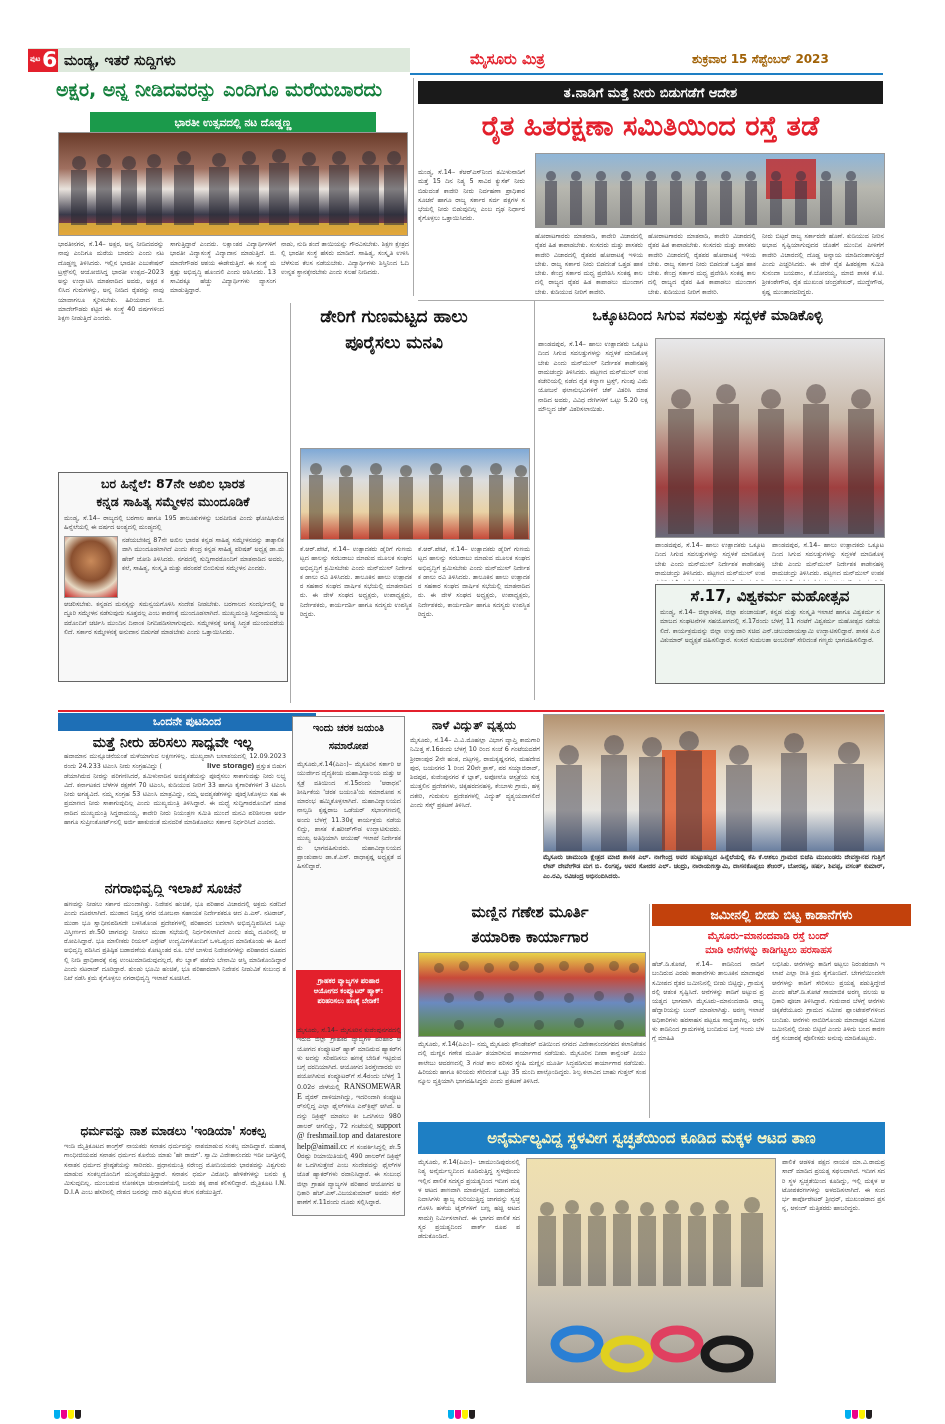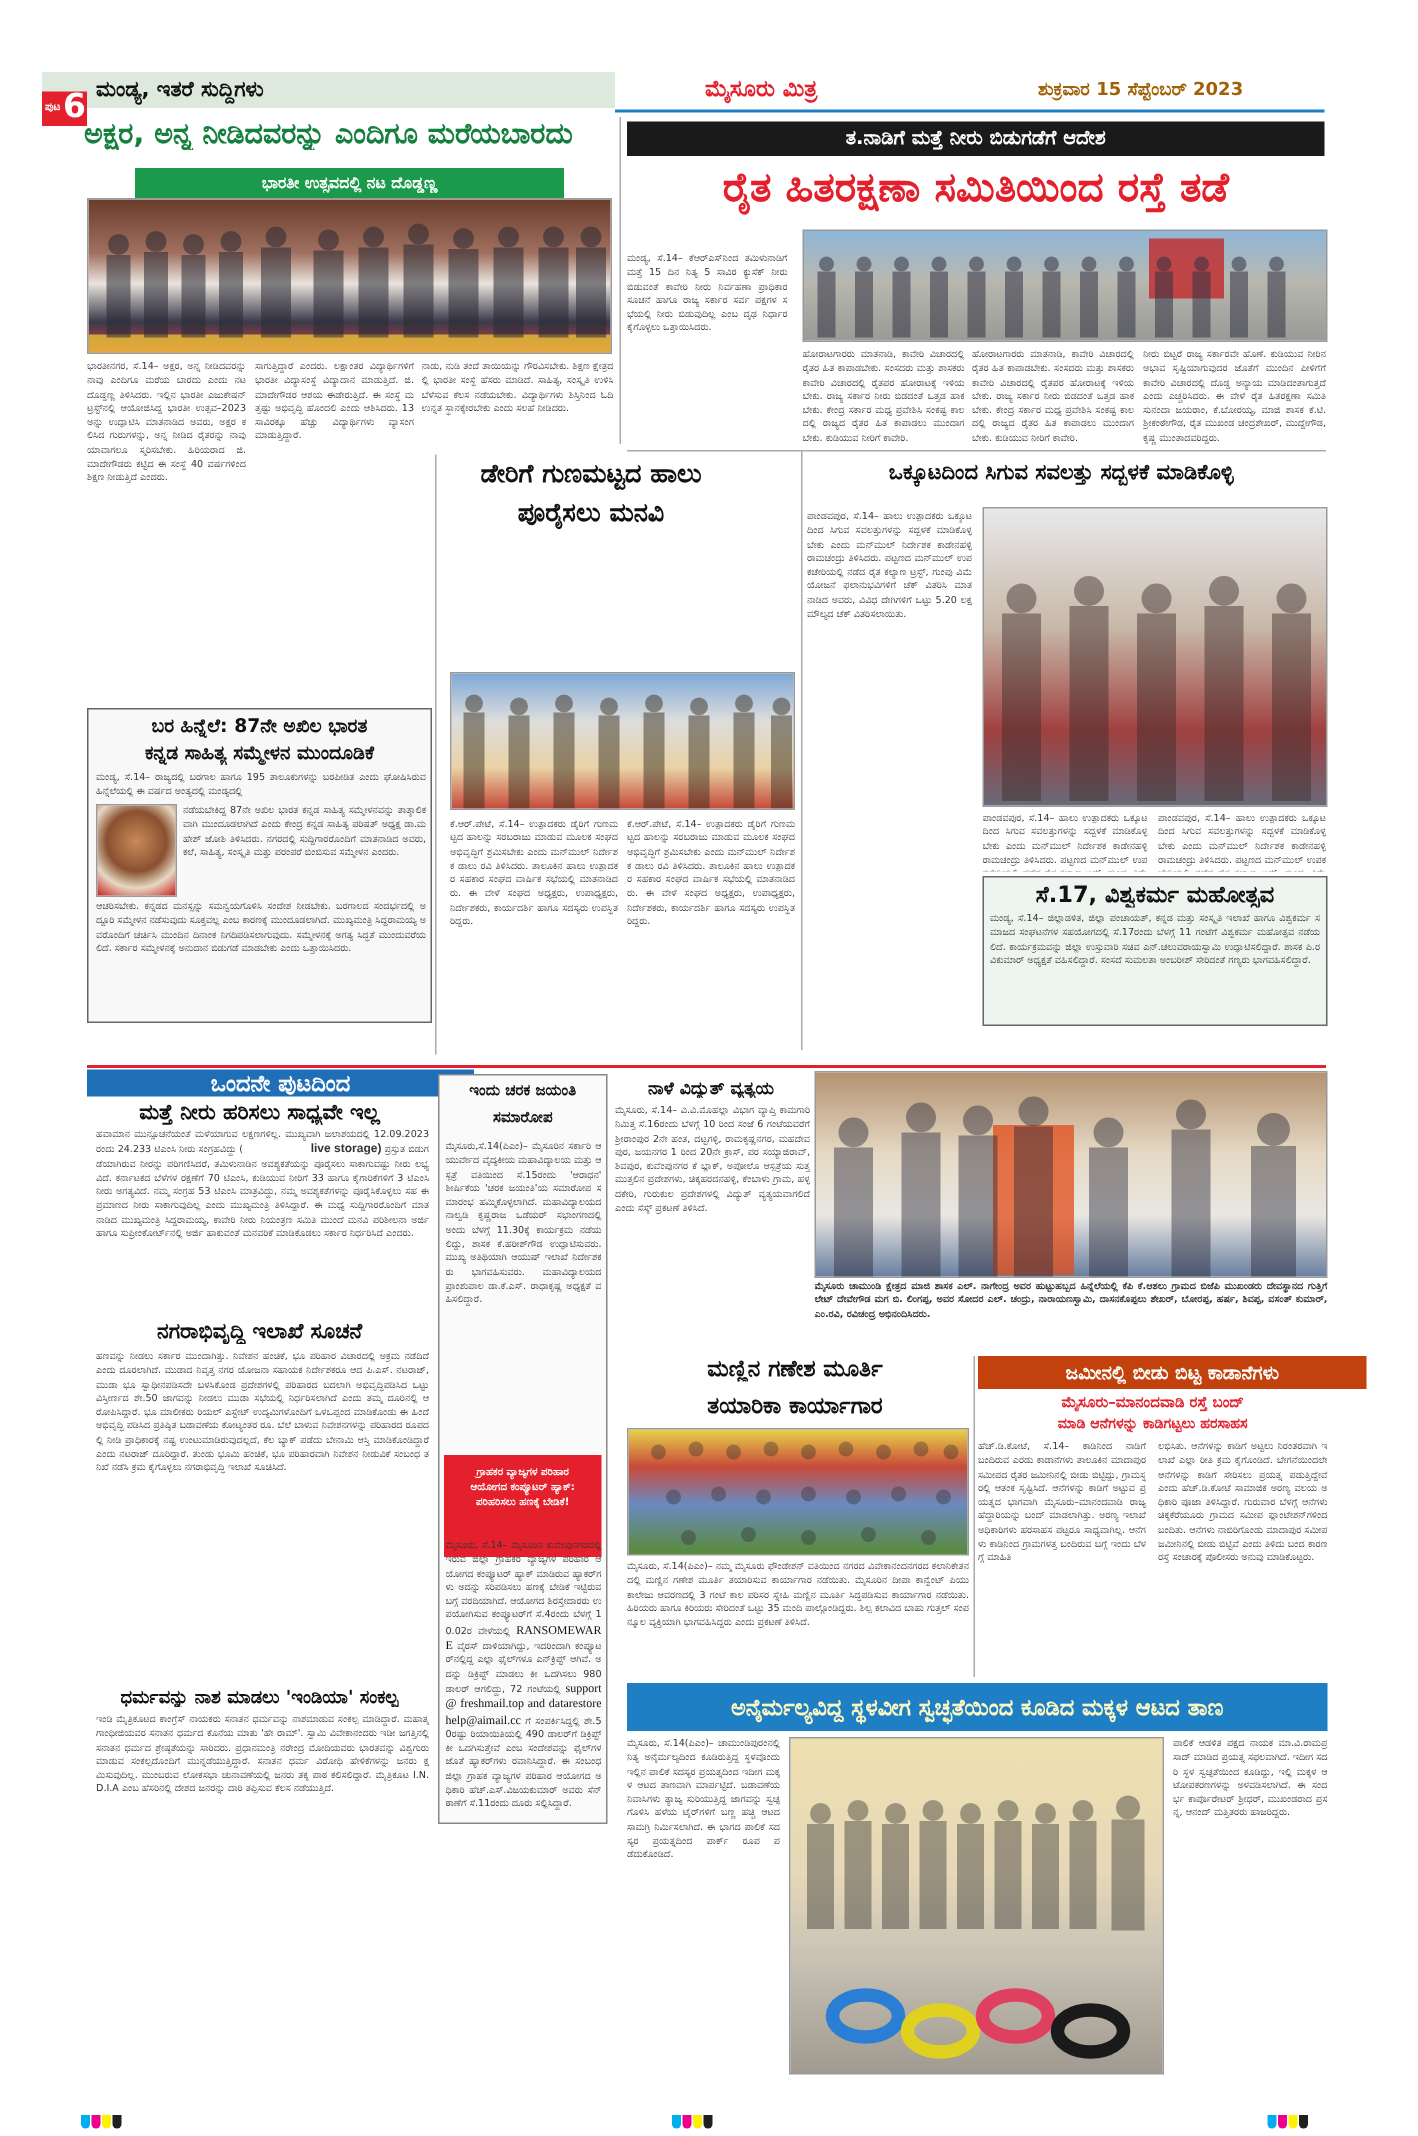--- a/index.html
+++ b/index.html
@@ -10,21 +10,21 @@
   .photo { overflow: hidden; border: 1px solid #999; }
   .hl { font-family: "DejaVu Sans", sans-serif; font-weight: bold; text-align: center; white-space: nowrap; overflow: hidden; }
   .rule { background: #aaa; }
   .box { border: 1px solid #666; }
   .mark { width: 6px; height: 9px; border-radius: 0 0 3px 3px; display: inline-block; margin-right: 1px; }
 </style>
 </head>
 <body>
 
 <div class="abs" style="left:28px;top:48px;width:382px;height:24px;background:#dde9dc;"></div>
-<div class="abs" style="left:28px;top:49px;width:30px;height:23px;background:#e3202c;color:#fff;margin-top:12px;">
+<div class="abs" style="left:28px;top:49px;width:30px;height:23px;background:#e3202c;color:#fff;">
   <span style="position:absolute;left:2px;top:6px;font-size:7px;font-weight:bold;">ಪುಟ</span>
   <span style="position:absolute;left:14px;top:-2px;font-size:22px;font-weight:bold;">6</span>
 </div>
 <div class="abs" style="left:64px;top:52px;font-size:14px;font-weight:bold;color:#111;white-space:nowrap;">ಮಂಡ್ಯ, ಇತರೆ ಸುದ್ದಿಗಳು</div>
 <div class="abs" style="left:470px;top:50px;font-size:15px;font-weight:bold;color:#e3202c;white-space:nowrap;">ಮೈಸೂರು ಮಿತ್ರ</div>
 <div class="abs" style="left:692px;top:52px;font-size:12px;font-weight:bold;color:#a16207;white-space:nowrap;text-align:right;">ಶುಕ್ರವಾರ 15 ಸೆಪ್ಟೆಂಬರ್ 2023</div>
 <div class="abs" style="left:410px;top:73px;width:473px;height:2px;background:#1e7fc4;"></div>
 
 <div class="abs hl" style="left:28px;top:78px;width:382px;font-size:19px;color:#15803d;">ಅಕ್ಷರ, ಅನ್ನ ನೀಡಿದವರನ್ನು ಎಂದಿಗೂ ಮರೆಯಬಾರದು</div>
 <div class="abs hl" style="left:90px;top:112px;width:286px;height:20px;line-height:20px;font-size:10.5px;color:#fff;background:#1b9a4b;">ಭಾರತೀ ಉತ್ಸವದಲ್ಲಿ ನಟ ದೊಡ್ಡಣ್ಣ</div>
@@ -158,21 +158,21 @@
 <div class="abs box" style="left:58px;top:472px;width:230px;height:210px;background:#f8f8f8;"></div>
 <div class="abs hl" style="left:58px;top:476px;width:230px;font-size:12.5px;color:#111;">ಬರ ಹಿನ್ನೆಲೆ: 87ನೇ ಅಖಿಲ ಭಾರತ</div>
 <div class="abs hl" style="left:58px;top:494px;width:230px;font-size:12.5px;color:#111;">ಕನ್ನಡ ಸಾಹಿತ್ಯ ಸಮ್ಮೇಳನ ಮುಂದೂಡಿಕೆ</div>
 <div class="abs txt" style="left:64px;top:514px;width:220px;height:20px;">ಮಂಡ್ಯ, ಸೆ.14– ರಾಜ್ಯದಲ್ಲಿ ಬರಗಾಲ ಹಾಗೂ 195 ತಾಲೂಕುಗಳನ್ನು ಬರಪೀಡಿತ ಎಂದು ಘೋಷಿಸಿರುವ ಹಿನ್ನೆಲೆಯಲ್ಲಿ ಈ ವರ್ಷದ ಅಂತ್ಯದಲ್ಲಿ ಮಂಡ್ಯದಲ್ಲಿ</div>
 <div class="abs photo" style="left:64px;top:536px;width:54px;height:62px;background:radial-gradient(circle at 50% 40%,#c98a5a 0%,#8a5030 45%,#e6d8c2 70%,#c82020 100%);"></div>
 <div class="abs txt" style="left:122px;top:536px;width:162px;height:62px;">ನಡೆಯಬೇಕಿದ್ದ 87ನೇ ಅಖಿಲ ಭಾರತ ಕನ್ನಡ ಸಾಹಿತ್ಯ ಸಮ್ಮೇಳನವನ್ನು ತಾತ್ಕಾಲಿಕವಾಗಿ ಮುಂದೂಡಲಾಗಿದೆ ಎಂದು ಕೇಂದ್ರ ಕನ್ನಡ ಸಾಹಿತ್ಯ ಪರಿಷತ್ ಅಧ್ಯಕ್ಷ ಡಾ.ಮಹೇಶ್ ಜೋಶಿ ತಿಳಿಸಿದರು. ನಗರದಲ್ಲಿ ಸುದ್ದಿಗಾರರೊಂದಿಗೆ ಮಾತನಾಡಿದ ಅವರು, ಕಲೆ, ಸಾಹಿತ್ಯ, ಸಂಸ್ಕೃತಿ ಮತ್ತು ಪರಂಪರೆ ಬಿಂಬಿಸುವ ಸಮ್ಮೇಳನ ಎಂದರು.</div>
 <div class="abs txt" style="left:64px;top:600px;width:220px;height:80px;">ಆಚರಿಸಬೇಕು. ಕನ್ನಡದ ಮನಸ್ಸನ್ನು ಸಮನ್ವಯಗೊಳಿಸಿ ಸಂದೇಶ ನೀಡಬೇಕು. ಬರಗಾಲದ ಸಂದರ್ಭದಲ್ಲಿ ಅದ್ದೂರಿ ಸಮ್ಮೇಳನ ನಡೆಸುವುದು ಸೂಕ್ತವಲ್ಲ ಎಂಬ ಕಾರಣಕ್ಕೆ ಮುಂದೂಡಲಾಗಿದೆ. ಮುಖ್ಯಮಂತ್ರಿ ಸಿದ್ದರಾಮಯ್ಯ ಅವರೊಂದಿಗೆ ಚರ್ಚಿಸಿ ಮುಂದಿನ ದಿನಾಂಕ ನಿಗದಿಪಡಿಸಲಾಗುವುದು. ಸಮ್ಮೇಳನಕ್ಕೆ ಅಗತ್ಯ ಸಿದ್ಧತೆ ಮುಂದುವರೆಯಲಿದೆ. ಸರ್ಕಾರ ಸಮ್ಮೇಳನಕ್ಕೆ ಅನುದಾನ ಬಿಡುಗಡೆ ಮಾಡಬೇಕು ಎಂದು ಒತ್ತಾಯಿಸಿದರು.</div>
 
 <div class="abs" style="left:58px;top:710px;width:826px;height:2px;background:#e3202c;"></div>
 
-<div class="abs hl" style="left:58px;top:713px;width:258px;height:18px;line-height:18px;background:#1e6fb6;color:#fff;font-size:15px;">ಒಂದನೇ ಪುಟದಿಂದ</div>
+<div class="abs hl" style="left:58px;top:713px;width:258px;height:18px;line-height:18px;background:#1e6fb6;color:#fff;font-size:11px;">ಒಂದನೇ ಪುಟದಿಂದ</div>
 <div class="abs hl" style="left:58px;top:734px;width:230px;font-size:14px;color:#111;">ಮತ್ತೆ ನೀರು ಹರಿಸಲು ಸಾಧ್ಯವೇ ಇಲ್ಲ</div>
 <div class="abs txt" style="left:64px;top:752px;width:222px;height:128px;">
   <span>ಹವಾಮಾನ ಮುನ್ಸೂಚನೆಯಂತೆ ಮಳೆಯಾಗುವ ಲಕ್ಷಣಗಳಿಲ್ಲ. ಮುಖ್ಯವಾಗಿ ಜಲಾಶಯದಲ್ಲಿ 12.09.2023 ರಂದು 24.233 ಟಿಎಂಸಿ ನೀರು ಸಂಗ್ರಹವಿದ್ದು (</span>
   <b style="font-family:Liberation Sans, sans-serif;font-size:8px;padding-left:43px;">live storage)</b>
   <span>ಪ್ರಸ್ತುತ ಬಿಡುಗಡೆಯಾಗಿರುವ ನೀರನ್ನು ಪರಿಗಣಿಸಿದರೆ, ತಮಿಳುನಾಡಿನ ಅವಶ್ಯಕತೆಯನ್ನು ಪೂರೈಸಲು ಸಾಕಾಗುವಷ್ಟು ನೀರು ಲಭ್ಯವಿದೆ. ಕರ್ನಾಟಕದ ಬೆಳೆಗಳ ರಕ್ಷಣೆಗೆ 70 ಟಿಎಂಸಿ, ಕುಡಿಯುವ ನೀರಿಗೆ 33 ಹಾಗೂ ಕೈಗಾರಿಕೆಗಳಿಗೆ 3 ಟಿಎಂಸಿ ನೀರು ಅಗತ್ಯವಿದೆ. ನಮ್ಮ ಸಂಗ್ರಹ 53 ಟಿಎಂಸಿ ಮಾತ್ರವಿದ್ದು, ನಮ್ಮ ಅವಶ್ಯಕತೆಗಳನ್ನು ಪೂರೈಸಿಕೊಳ್ಳಲು ಸಹ ಈ ಪ್ರಮಾಣದ ನೀರು ಸಾಕಾಗುವುದಿಲ್ಲ ಎಂದು ಮುಖ್ಯಮಂತ್ರಿ ತಿಳಿಸಿದ್ದಾರೆ. ಈ ಮಧ್ಯೆ ಸುದ್ದಿಗಾರರೊಂದಿಗೆ ಮಾತನಾಡಿದ ಮುಖ್ಯಮಂತ್ರಿ ಸಿದ್ದರಾಮಯ್ಯ, ಕಾವೇರಿ ನೀರು ನಿಯಂತ್ರಣ ಸಮಿತಿ ಮುಂದೆ ಮನವಿ ಪರಿಶೀಲನಾ ಅರ್ಜಿ ಹಾಗೂ ಸುಪ್ರೀಂಕೋರ್ಟ್‌ನಲ್ಲಿ ಅರ್ಜಿ ಹಾಕುವಂತೆ ಮನವರಿಕೆ ಮಾಡಿಕೊಡಲು ಸರ್ಕಾರ ನಿರ್ಧರಿಸಿದೆ ಎಂದರು.</span>
 </div>
 
 <div class="abs hl" style="left:58px;top:880px;width:230px;font-size:14px;color:#111;">ನಗರಾಭಿವೃದ್ಧಿ ಇಲಾಖೆ ಸೂಚನೆ</div>
 <div class="abs txt" style="left:64px;top:900px;width:222px;height:222px;">ಹಣವನ್ನು ನೀಡಲು ಸರ್ಕಾರ ಮುಂದಾಗಿತ್ತು. ನಿವೇಶನ ಹಂಚಿಕೆ, ಭೂ ಪರಿಹಾರ ವಿಚಾರದಲ್ಲಿ ಅಕ್ರಮ ನಡೆದಿದೆ ಎಂದು ದೂರಲಾಗಿದೆ. ಮುಡಾದ ನಿವೃತ್ತ ನಗರ ಯೋಜನಾ ಸಹಾಯಕ ನಿರ್ದೇಶಕರೂ ಆದ ಪಿ.ಎಸ್. ನಟರಾಜ್, ಮುಡಾ ಭೂ ಸ್ವಾಧೀನಪಡಿಸದೇ ಬಳಸಿಕೊಂಡ ಪ್ರದೇಶಗಳಲ್ಲಿ ಪರಿಹಾರದ ಬದಲಾಗಿ ಅಭಿವೃದ್ಧಿಪಡಿಸಿದ ಒಟ್ಟು ವಿಸ್ತೀರ್ಣದ ಶೇ.50 ಜಾಗವನ್ನು ನೀಡಲು ಮುಡಾ ಸಭೆಯಲ್ಲಿ ನಿರ್ಧರಿಸಲಾಗಿದೆ ಎಂದು ತಮ್ಮ ದೂರಿನಲ್ಲಿ ಆರೋಪಿಸಿದ್ದಾರೆ. ಭೂ ಮಾಲೀಕರು ರಿಯಲ್ ಎಸ್ಟೇಟ್ ಉದ್ಯಮಿಗಳೊಂದಿಗೆ ಒಳಒಪ್ಪಂದ ಮಾಡಿಕೊಂಡು ಈ ಹಿಂದೆ ಅಭಿವೃದ್ಧಿ ಪಡಿಸಿದ ಪ್ರತಿಷ್ಠಿತ ಬಡಾವಣೆಯ ಕೋಟ್ಯಂತರ ರೂ. ಬೆಲೆ ಬಾಳುವ ನಿವೇಶನಗಳನ್ನು ಪರಿಹಾರದ ರೂಪದಲ್ಲಿ ನೀಡಿ ಪ್ರಾಧಿಕಾರಕ್ಕೆ ನಷ್ಟ ಉಂಟುಮಾಡಿರುವುದಲ್ಲದೆ, ಕೆಲ ಬ್ಯಾಕ್ ಪಡೆದು ಬೇನಾಮಿ ಆಸ್ತಿ ಮಾಡಿಕೊಂಡಿದ್ದಾರೆ ಎಂದು ನಟರಾಜ್ ದೂರಿದ್ದಾರೆ. ತುಂಡು ಭೂಮಿ ಹಂಚಿಕೆ, ಭೂ ಪರಿಹಾರವಾಗಿ ನಿವೇಶನ ನೀಡುವಿಕೆ ಸಂಬಂಧ ತನಿಖೆ ನಡೆಸಿ ಕ್ರಮ ಕೈಗೊಳ್ಳಲು ನಗರಾಭಿವೃದ್ಧಿ ಇಲಾಖೆ ಸೂಚಿಸಿದೆ.</div>
 

